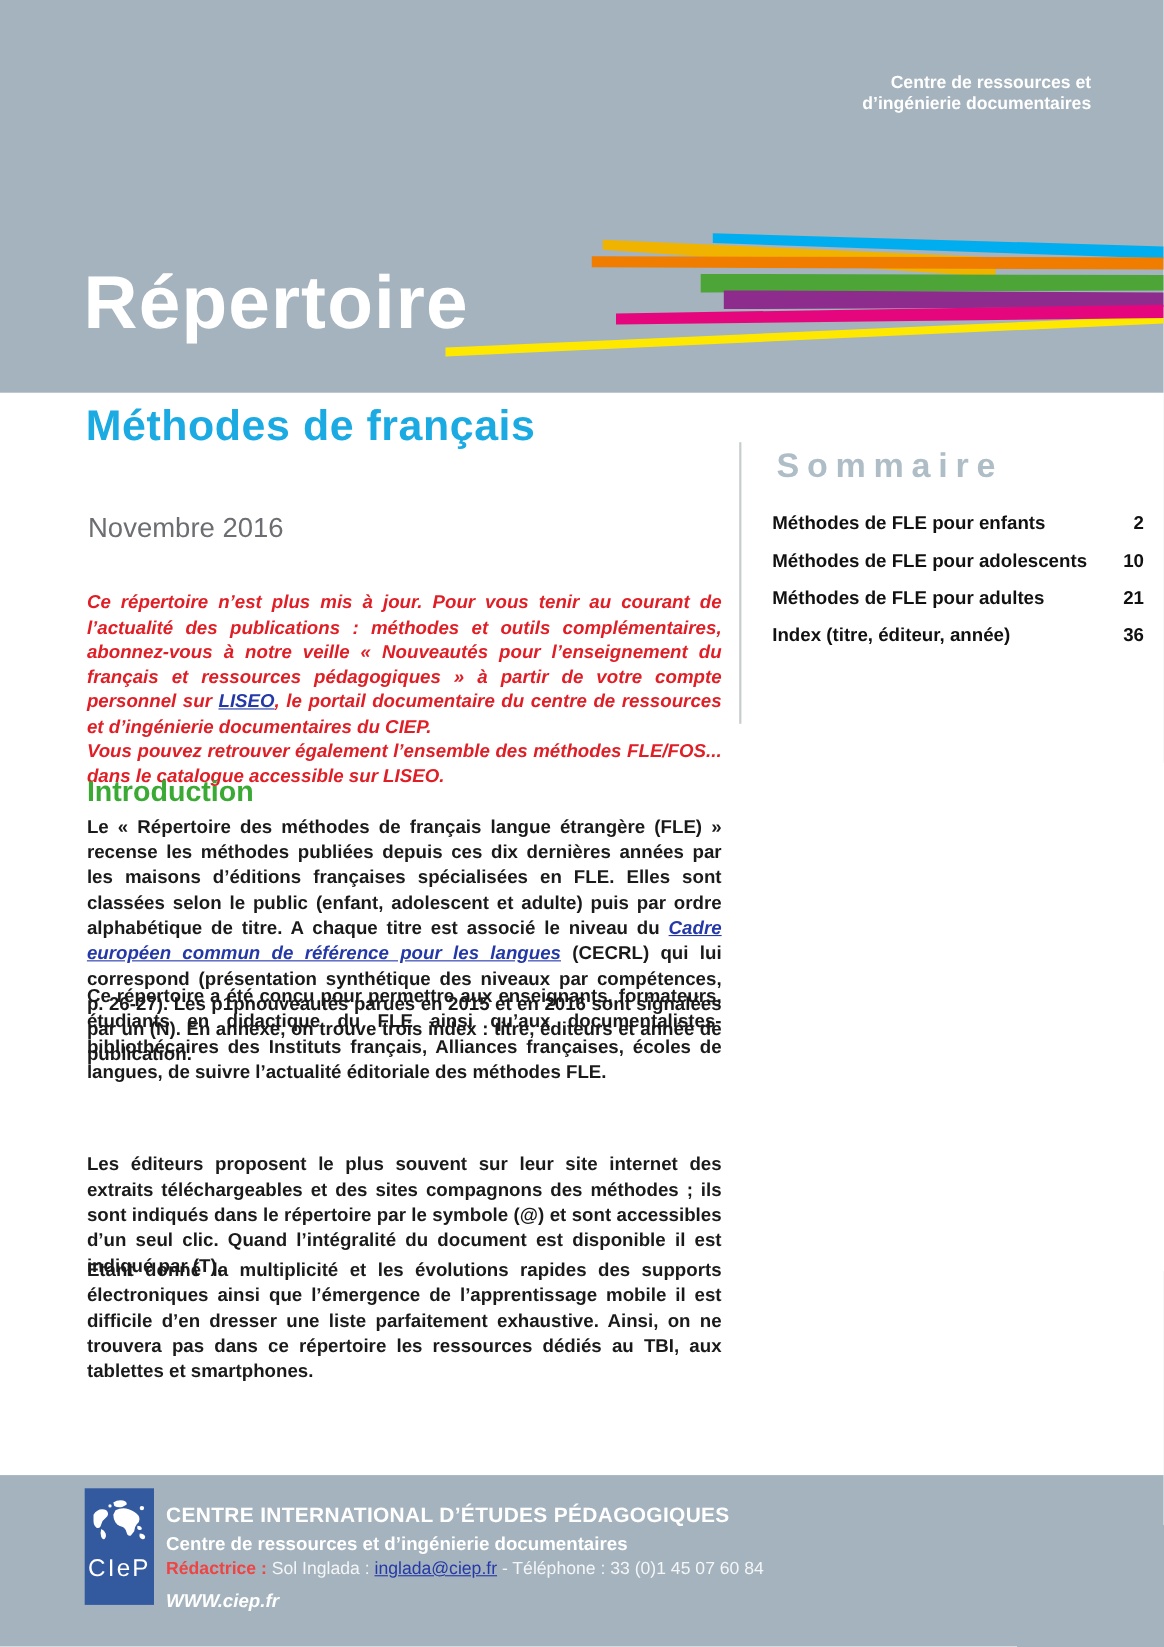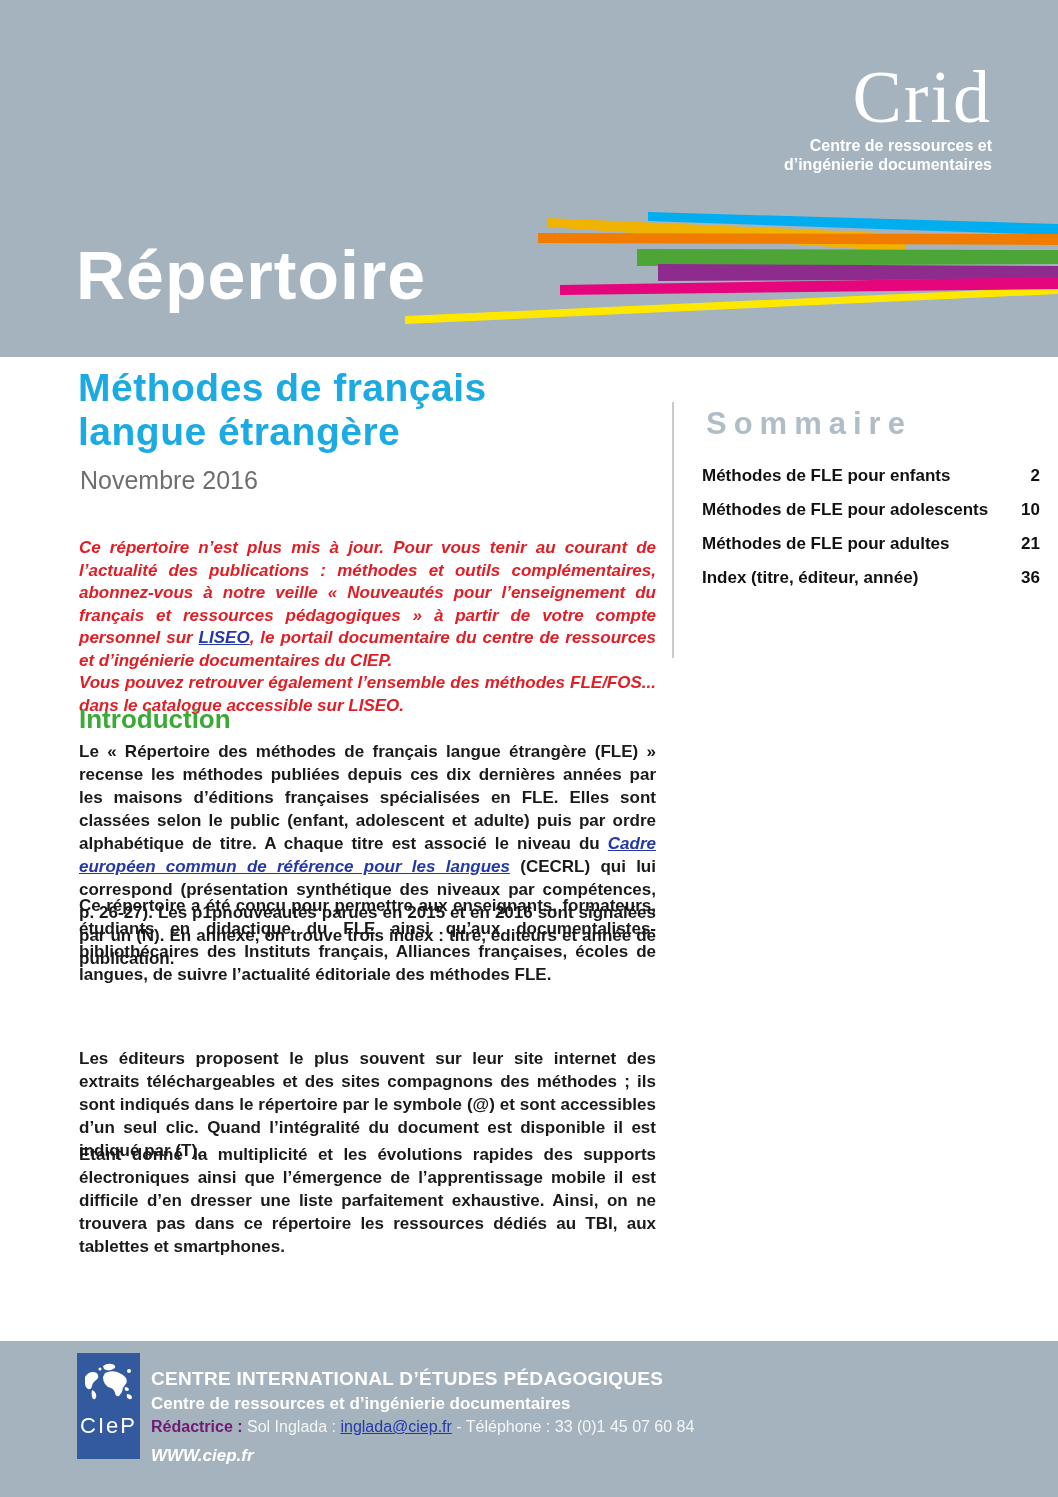--- a/index.html
+++ b/index.html
@@ -66,21 +66,21 @@
   .ciep-logo {
     position:absolute; left:77px; top:1353px; width:63px; height:106px;
     background:#33599F; color:#ffffff; text-align:center;
   }
   .ciep-logo svg { display:block; margin:10px auto 0; }
   .ciep-logo .ciep-name { font-family:Liberation Sans, sans-serif; font-size:22px; letter-spacing:2px; margin-top:2px; }
   .footer-line { position:absolute; left:151px; color:#ffffff; white-space:nowrap;text-align:right; }
   .f1 { top:1368px; font-size:19px; font-weight:bold; letter-spacing:0.3px; }
   .f2 { top:1394px; font-size:17px; font-weight:bold; }
   .f3 { top:1418px; font-size:16px; color:rgba(255,255,255,0.88); }
-  .f3 .lbl { font-weight:bold; color:#701a75; }
+  .f3 .lbl { font-weight:bold; color:#ef4444; }
   .f3 .link-blue { color:#2438A8; }
   .f4 { top:1446px; font-size:17px; font-weight:bold;font-style:italic; }
 </style>
 </head>
 <body>
 
 <div class="page">
 
   <div class="band-top"></div>
 
@@ -88,32 +88,30 @@
     <polygon points="548,28 905,44 905,62 548,37" fill="#F0B400"></polygon>
     <polygon points="648,22 1058,34 1058,45 648,31" fill="#00AEEF"></polygon>
     <polygon points="538,43 1058,44 1058,55 538,53" fill="#F07D00"></polygon>
     <polygon points="637,59 1058,60 1058,74 637,76" fill="#4CA536"></polygon>
     <polygon points="658,74 1058,76 1058,89 658,91" fill="#8E2C8E"></polygon>
     <polygon points="405,126 1058,97 1058,104 405,134" fill="#FFE800"></polygon>
     <polygon points="560,95 1058,87 1058,99 560,105" fill="#E5067E"></polygon>
   </svg>
 
   <div class="crid">
-    <div class="crid-name">Crid</div>
     <div class="crid-tagline">
       <div>Centre de ressources et</div>
       <div>d’ingénierie documentaires</div>
     </div>
   </div>
 
   <div class="banner-title">Répertoire</div>
 
   <div class="doc-title">
     <div>Méthodes de français</div>
-    <div>langue étrangère</div>
   </div>
   <div class="doc-date">Novembre 2016</div>
 
   <div class="notice">
     <div><span>Ce répertoire n’est plus mis à jour. Pour vous tenir au courant de l’actualité des publications : méthodes et outils complémentaires, abonnez-vous à notre veille « Nouveautés pour l’enseignement du français et ressources pédagogiques » à partir de votre compte personnel sur </span><a class="link-blue">LISEO</a><span>, le portail documentaire du centre de ressources et d’ingénierie documentaires du CIEP.</span></div>
     <div>Vous pouvez retrouver également l’ensemble des méthodes FLE/FOS... dans le catalogue accessible sur LISEO.</div>
   </div>
 
   <div class="sommaire">
     <div class="sommaire-title">Sommaire</div>

